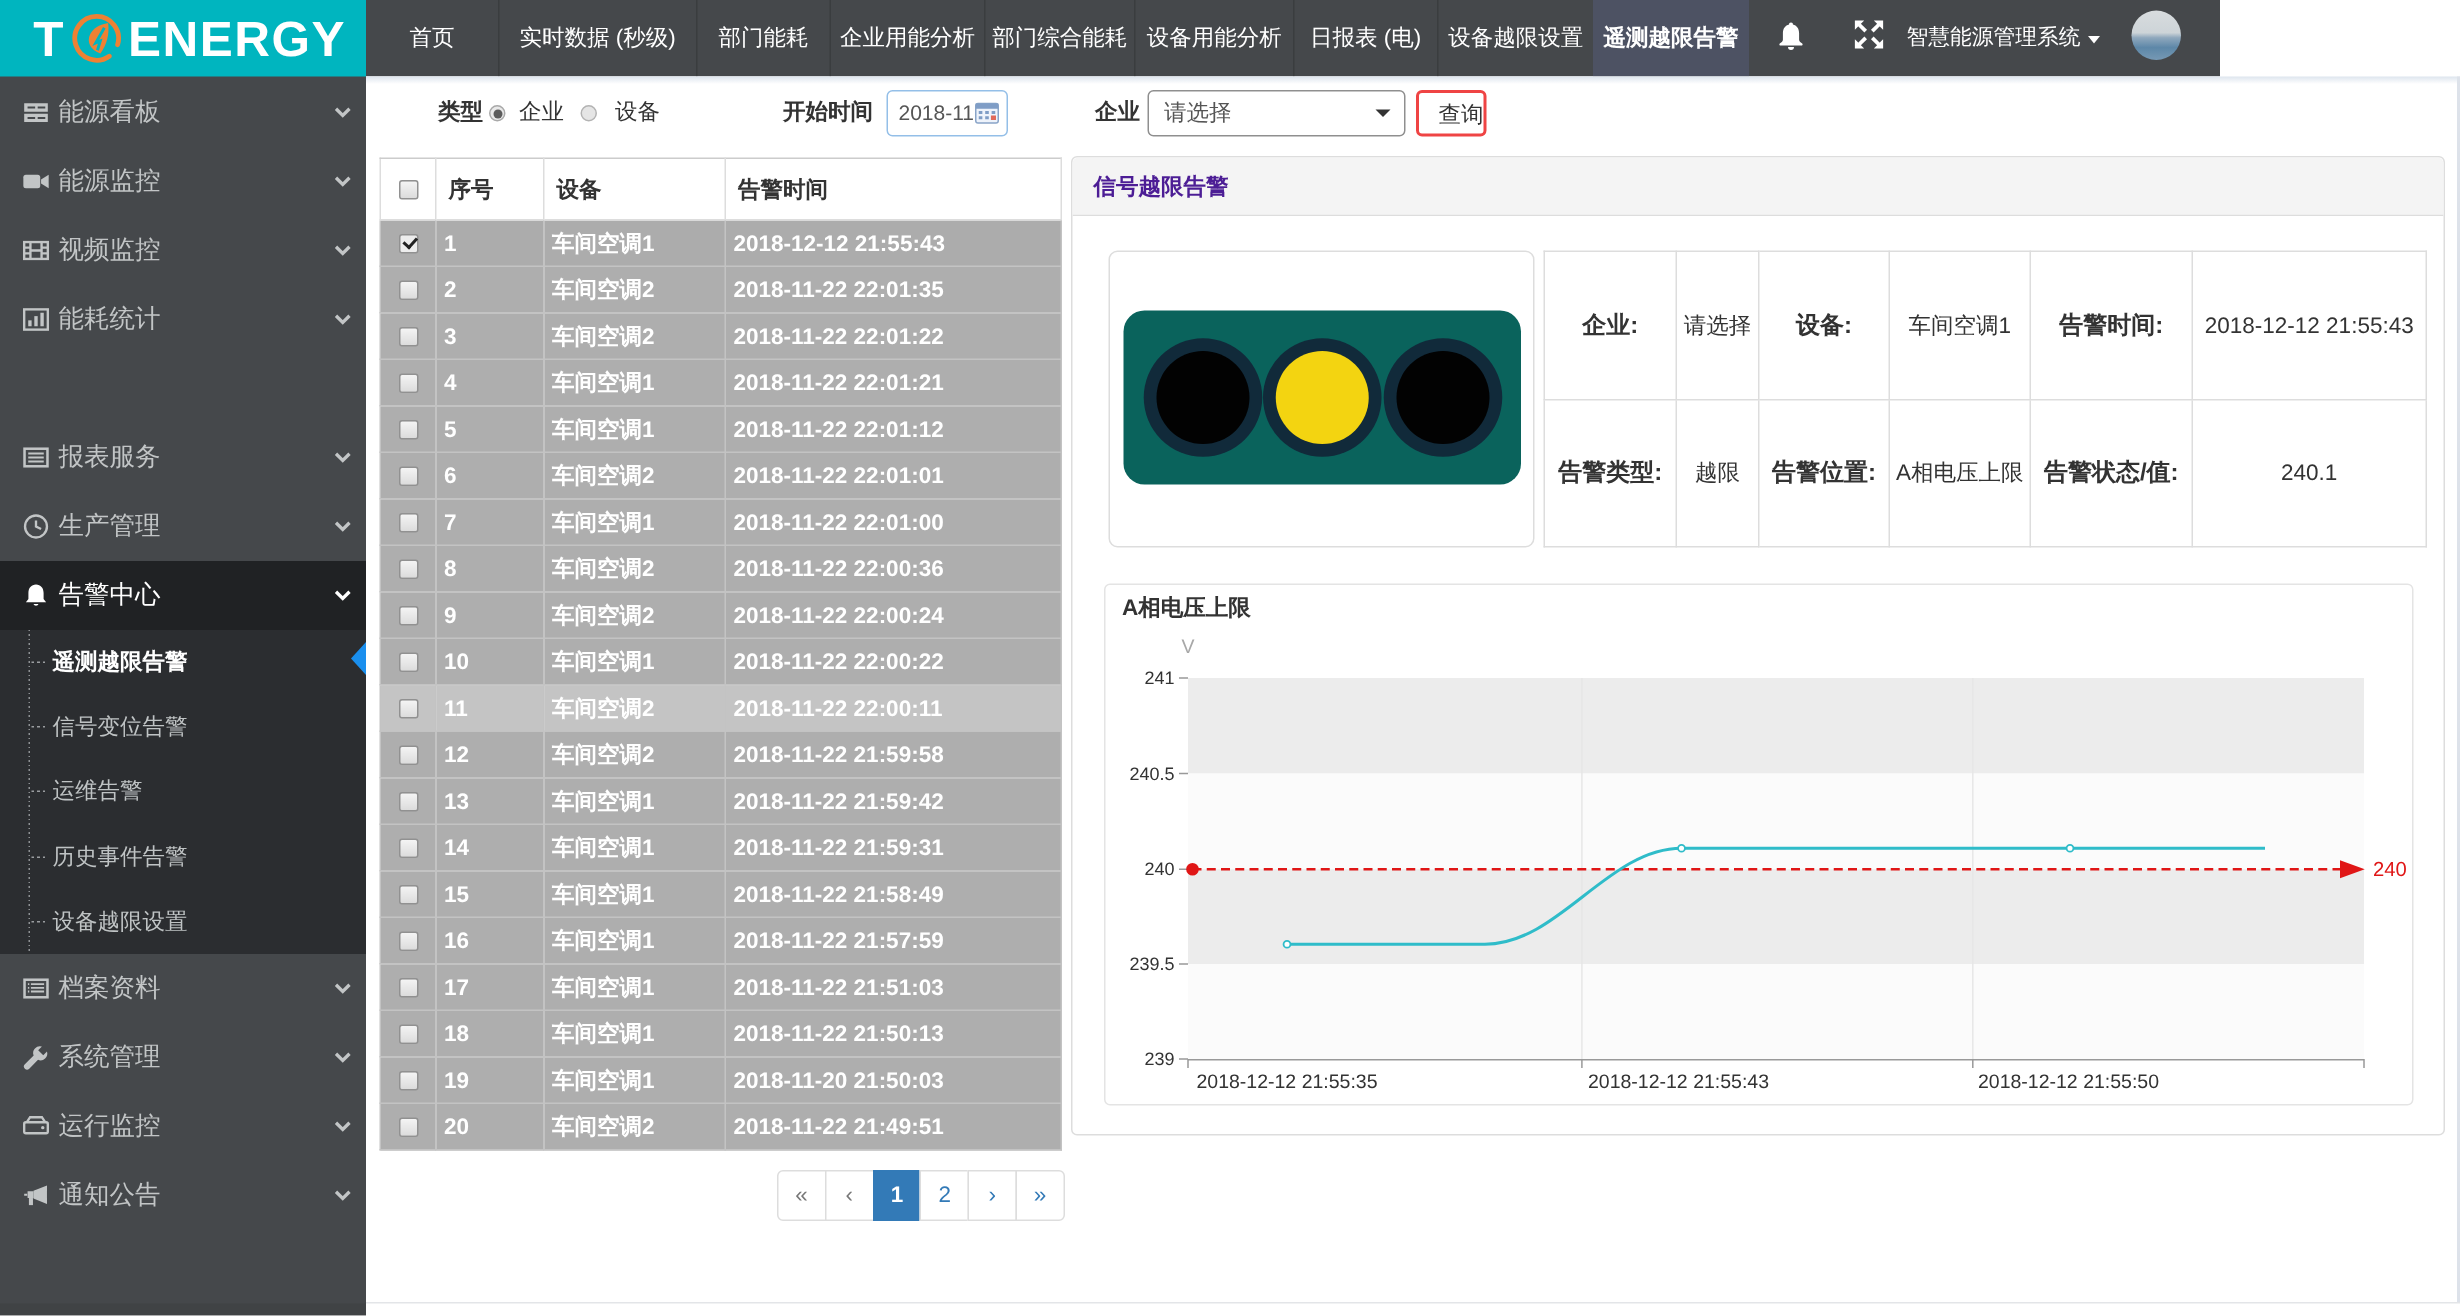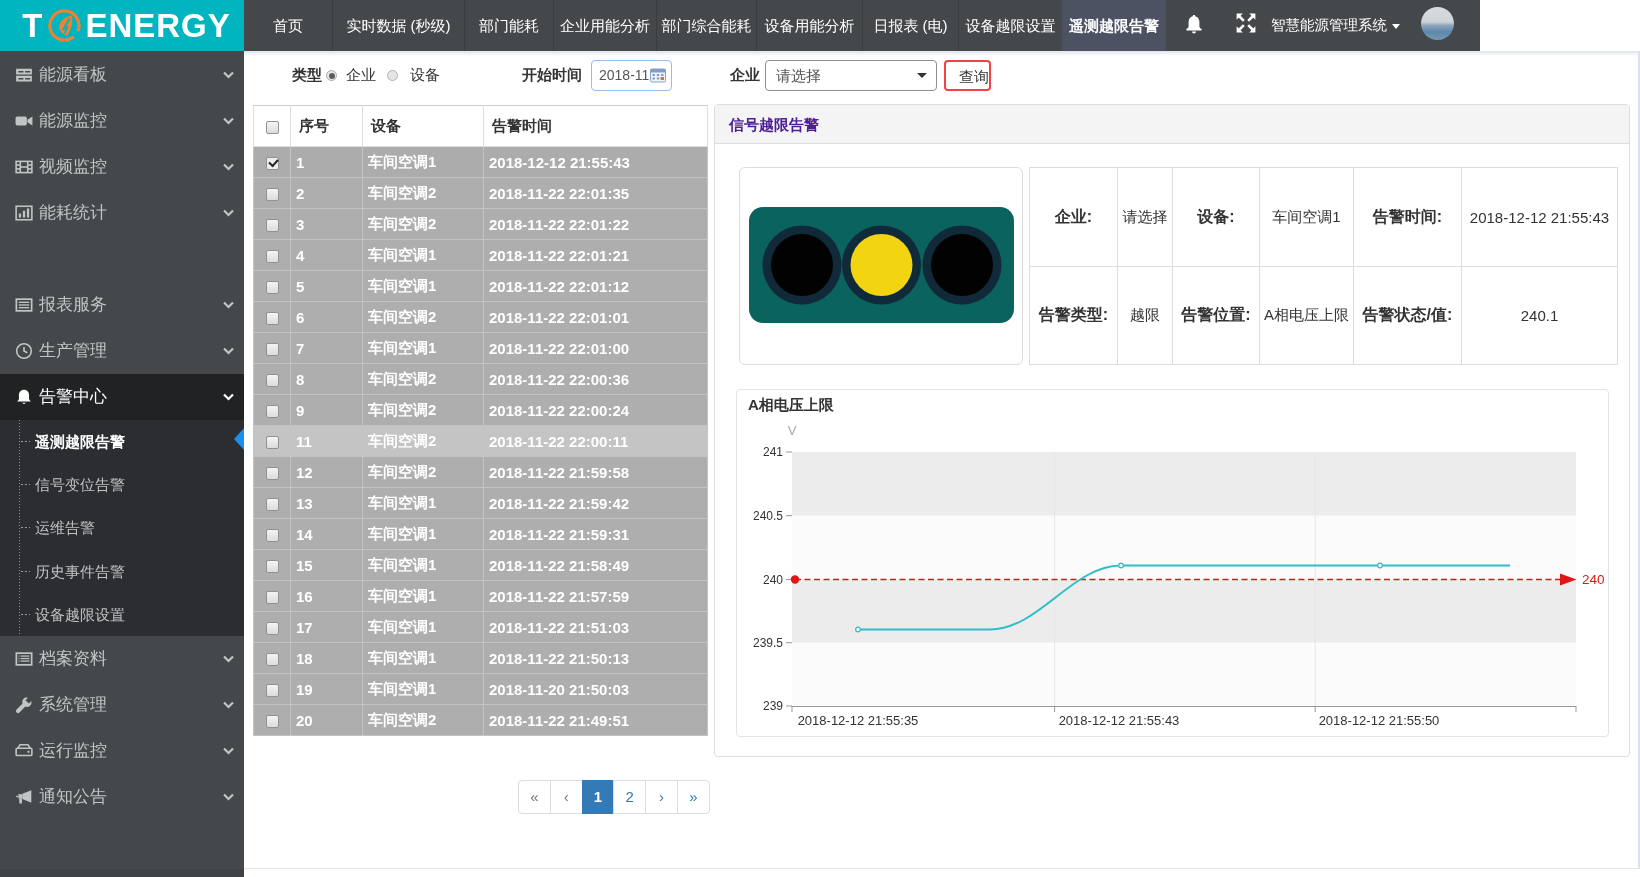--- a/index.html
+++ b/index.html
@@ -358,20 +358,26 @@
         <td class="cb"><span class="ckb"></span></td>
         <td>8</td>
         <td>车间空调2</td>
         <td>2018-11-22 22:00:36</td>
       </tr>
 <tr>
         <td class="cb"><span class="ckb"></span></td>
         <td>9</td>
         <td>车间空调2</td>
         <td>2018-11-22 22:00:24</td>
+      </tr>
+<tr>
+        <td class="cb"><span class="ckb"></span></td>
+        <td>10</td>
+        <td>车间空调1</td>
+        <td>2018-11-22 22:00:22</td>
       </tr>
 <tr class="r11">
         <td class="cb"><span class="ckb"></span></td>
         <td>11</td>
         <td>车间空调2</td>
         <td>2018-11-22 22:00:11</td>
       </tr>
 <tr>
         <td class="cb"><span class="ckb"></span></td>
         <td>12</td>

